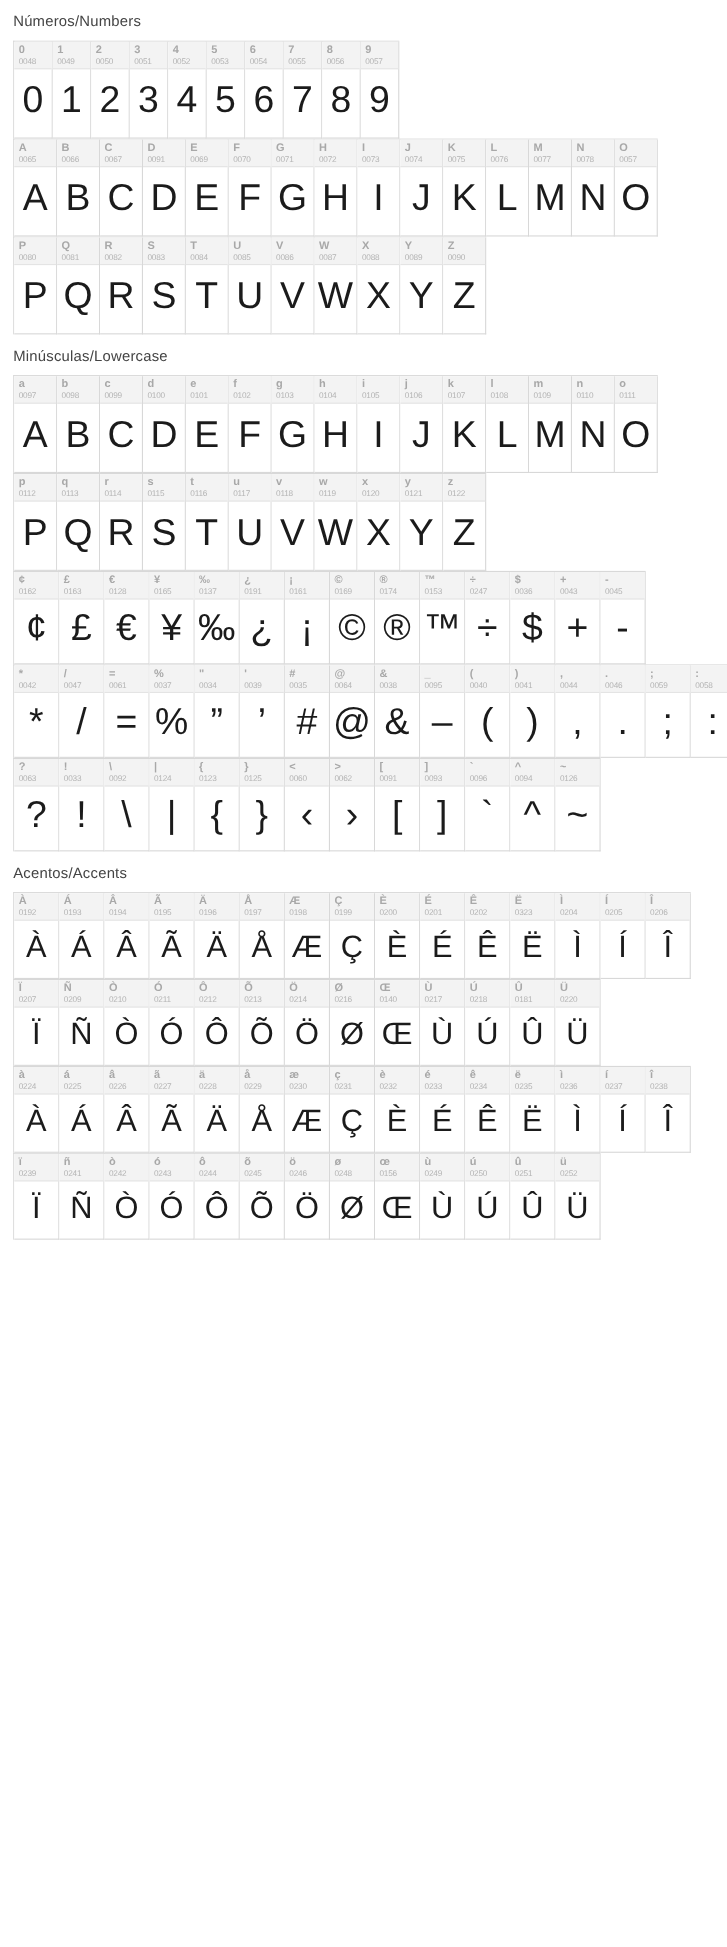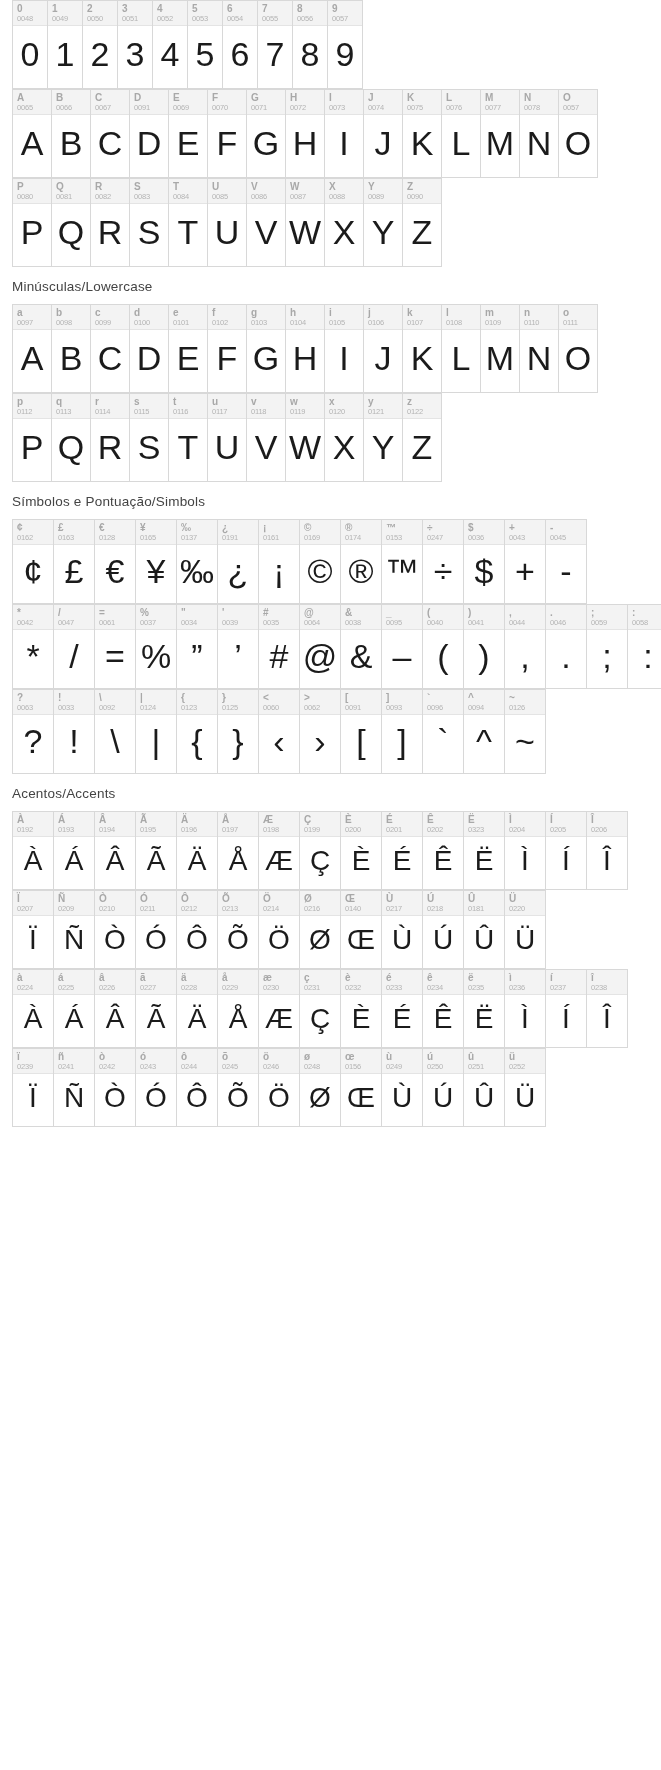--- a/index.html
+++ b/index.html
@@ -85,20 +85,21 @@
   .sz-letter { width: 39px; height: 88px; }
   .sz-sym { width: 41px; height: 84px; }
   .sz-acc { width: 41px; height: 78px; }
   .sz-acc .glyph-body { font-size: 28px; padding-bottom: 4px;}
 </style>
 </head>
 <body>
 
 <div class="page" id="page-root">
     <div class="section">
+      <div class="section-title">Números/Numbers</div>
       <div class="grid-row">
         <div class="glyph-cell sz-num">
           <div class="glyph-head">
             <span class="glyph-char">0</span>
             <span class="glyph-code">0048</span>
           </div>
           <div class="glyph-body">0</div>
         </div>
         <div class="glyph-cell sz-num">
           <div class="glyph-head">
@@ -536,21 +537,20 @@
         <div class="glyph-cell sz-letter">
           <div class="glyph-head">
             <span class="glyph-char">z</span>
             <span class="glyph-code">0122</span>
           </div>
           <div class="glyph-body">Z</div>
         </div>
       </div>
     </div>
     <div class="section">
-      <div class="section-title">Símbolos e Pontuação/Simbols</div>
       <div class="grid-row">
         <div class="glyph-cell sz-sym">
           <div class="glyph-head">
             <span class="glyph-char">¢</span>
             <span class="glyph-code">0162</span>
           </div>
           <div class="glyph-body">¢</div>
         </div>
         <div class="glyph-cell sz-sym">
           <div class="glyph-head">

